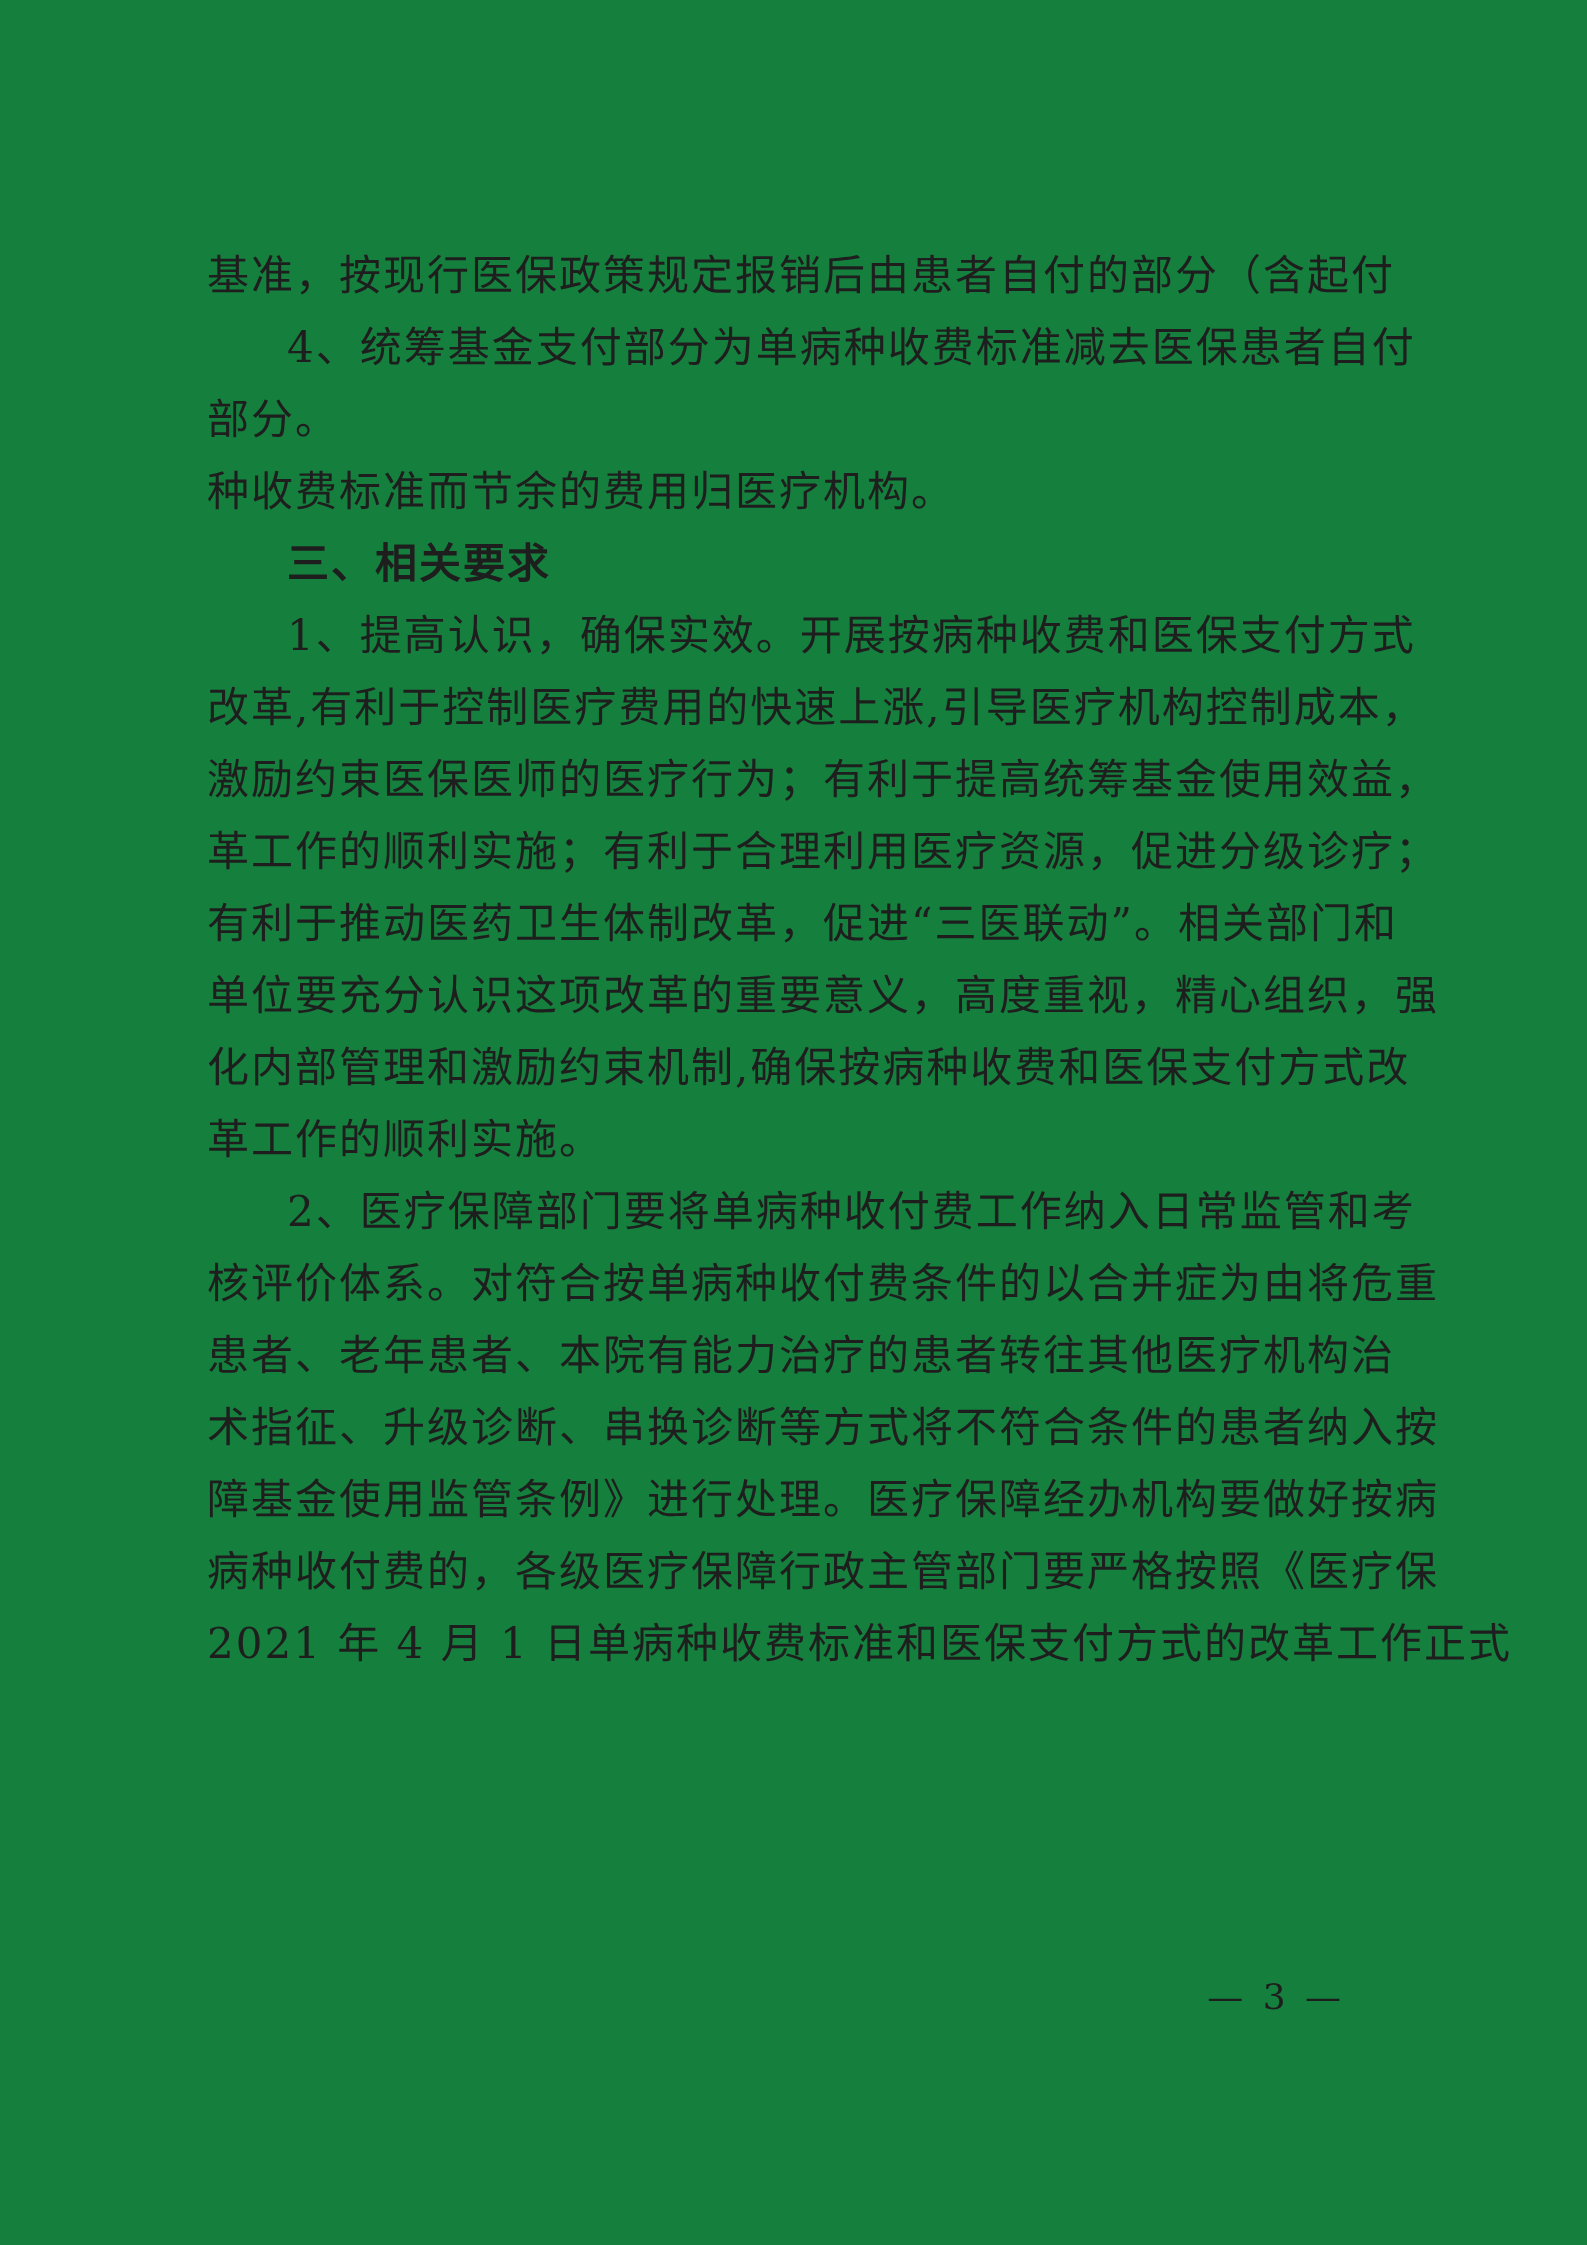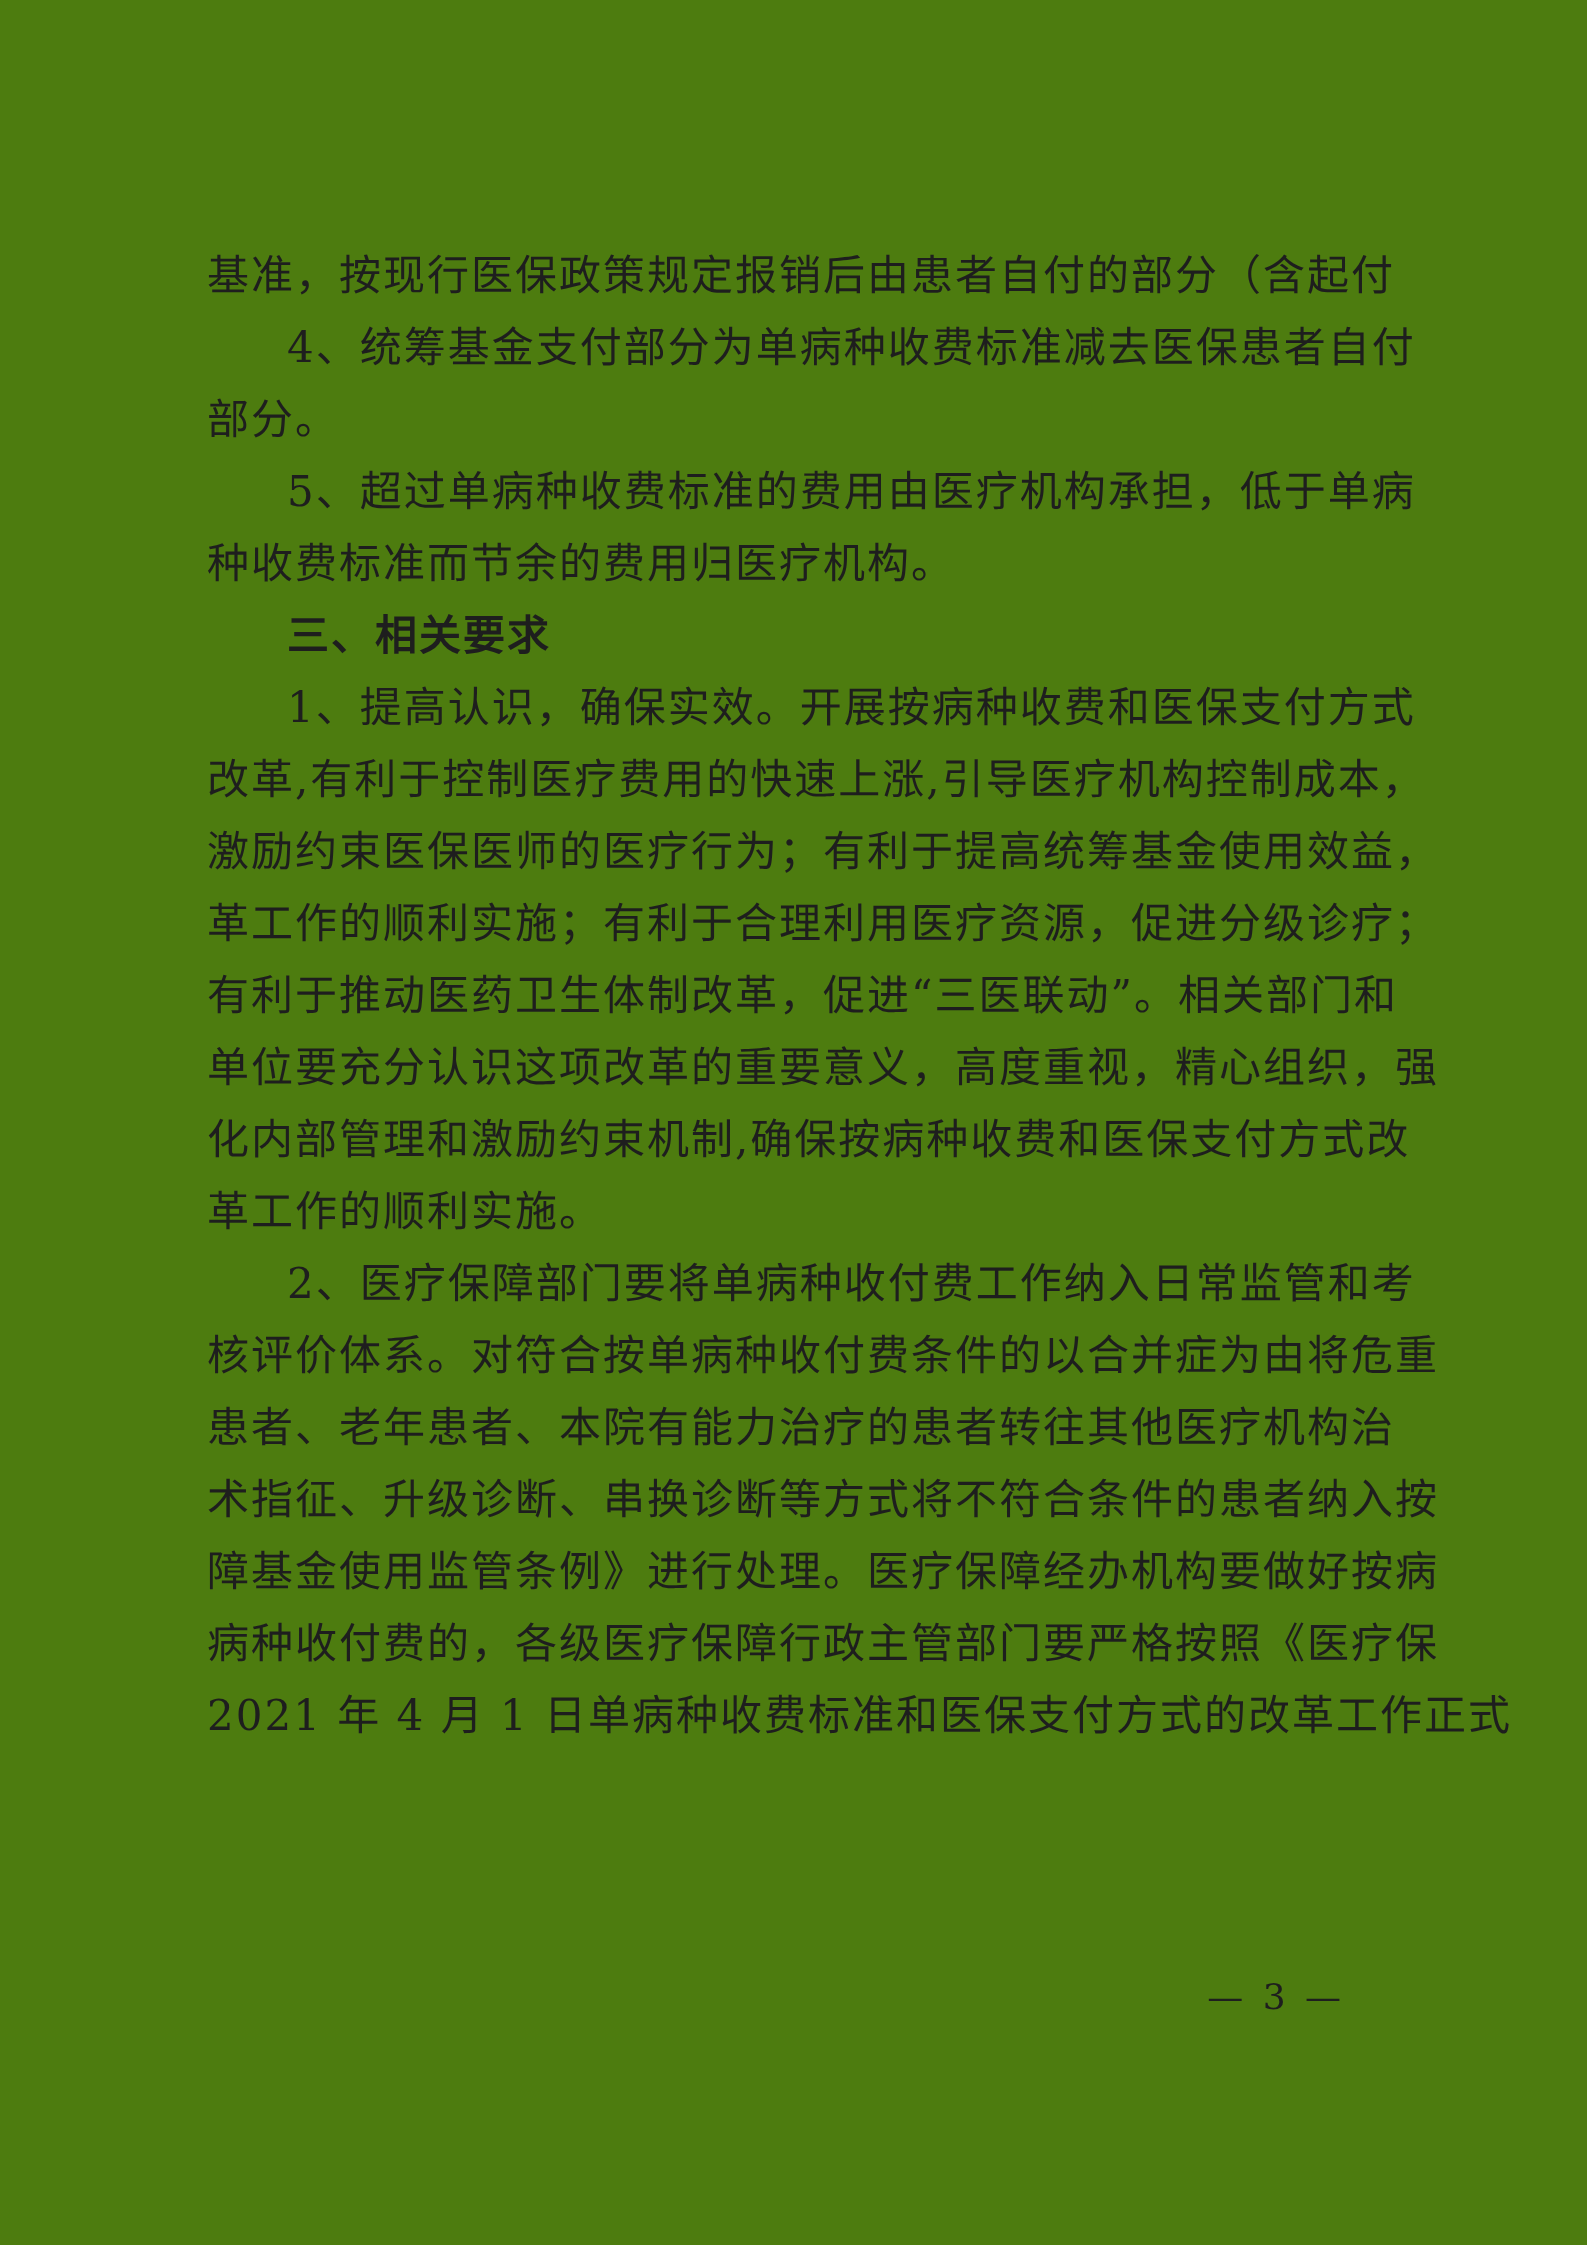--- a/index.html
+++ b/index.html
@@ -4,21 +4,21 @@
 <style>
   html, body {
     margin: 0;
     padding: 0;
     background: #e8e8e8;
   }
   .page {
     position: relative;
     width: 1587px;
     height: 2245px;
-    background: #4d7c0f;
+    background: #15803d;
     overflow: hidden;
     font-family: "DejaVu Serif", "Liberation Serif", serif;
   }
   .doc-body {
     position: absolute;
     left: 207px;
     top: 240px;
     width: 1175px;
     color: #1e1e1e;
   }
@@ -53,21 +53,20 @@
   }
 </style>
 </head>
 <body>
 
 <div class="page">
   <div class="doc-body" id="doc-body">
       <div class="text-line">基准，按现行医保政策规定报销后由患者自付的部分（含起付</div>
       <div class="text-line indent">4、统筹基金支付部分为单病种收费标准减去医保患者自付</div>
       <div class="text-line">部分。</div>
-      <div class="text-line indent">5、超过单病种收费标准的费用由医疗机构承担，低于单病</div>
       <div class="text-line">种收费标准而节余的费用归医疗机构。</div>
       <div class="text-line heading indent">三、相关要求</div>
       <div class="text-line indent">1、提高认识，确保实效。开展按病种收费和医保支付方式</div>
       <div class="text-line">改革,有利于控制医疗费用的快速上涨,引导医疗机构控制成本，</div>
       <div class="text-line">激励约束医保医师的医疗行为；有利于提高统筹基金使用效益，</div>
       <div class="text-line">革工作的顺利实施；有利于合理利用医疗资源，促进分级诊疗；</div>
       <div class="text-line">有利于推动医药卫生体制改革，促进“三医联动”。相关部门和</div>
       <div class="text-line">单位要充分认识这项改革的重要意义，高度重视，精心组织，强</div>
       <div class="text-line">化内部管理和激励约束机制,确保按病种收费和医保支付方式改</div>
       <div class="text-line">革工作的顺利实施。</div>

